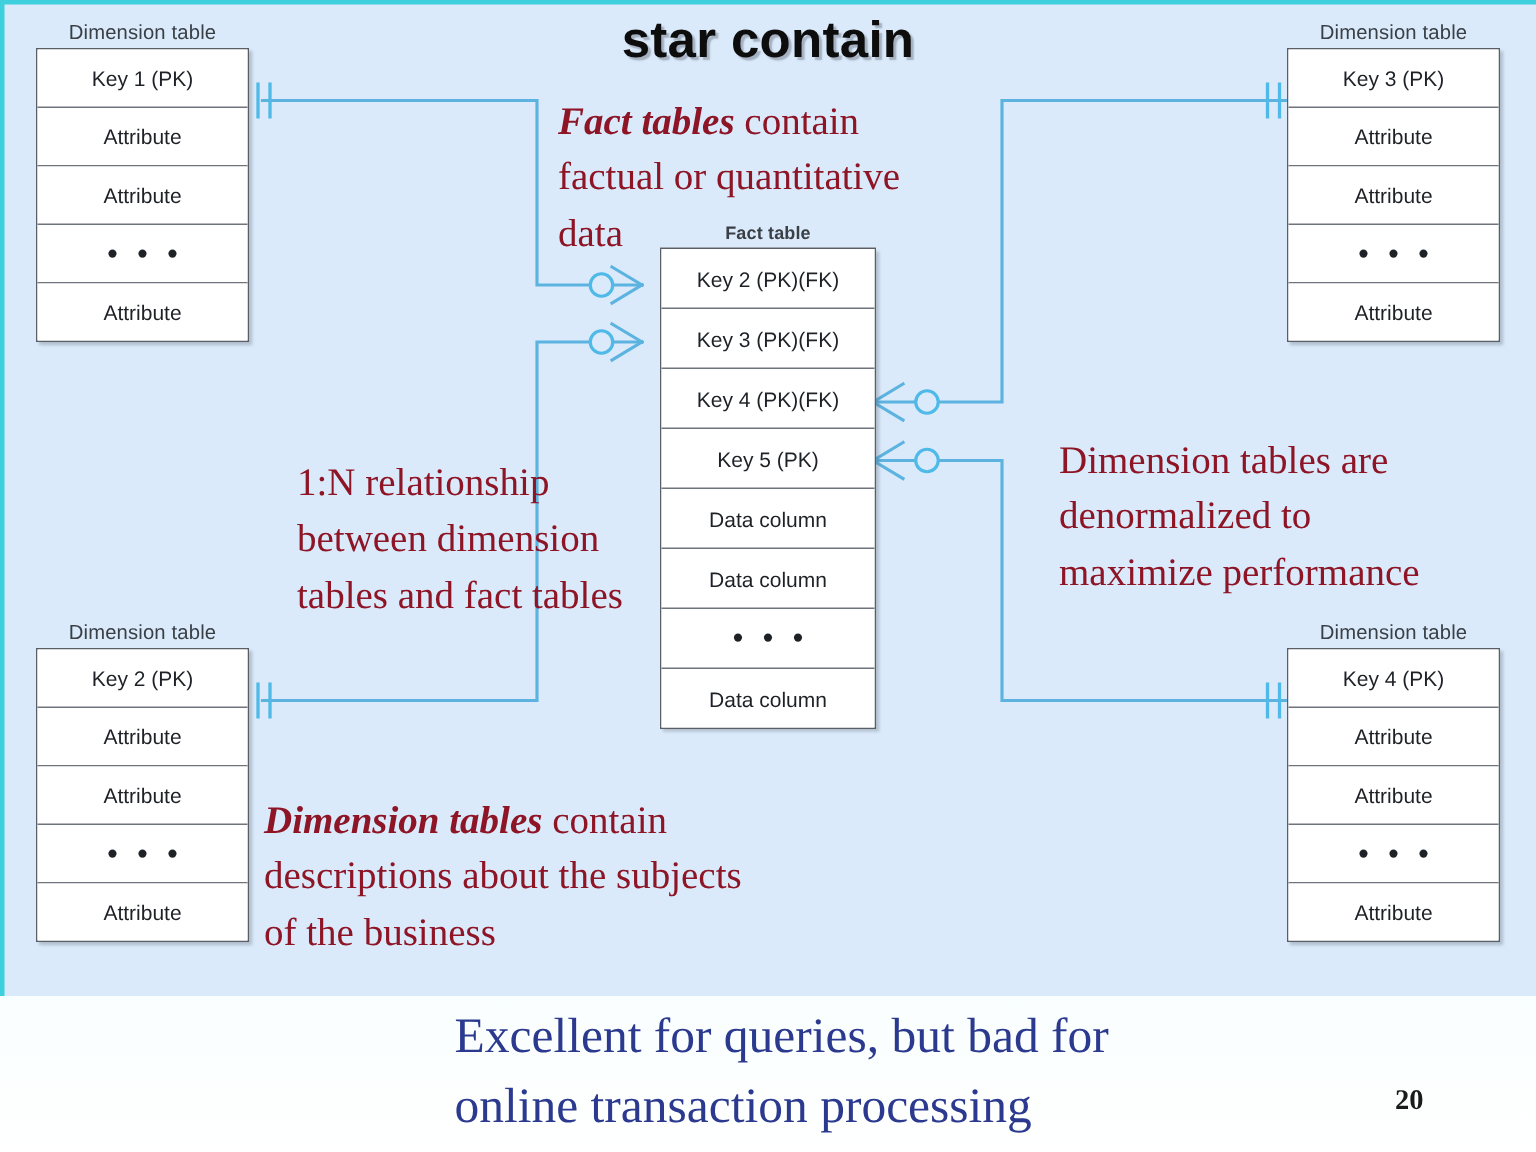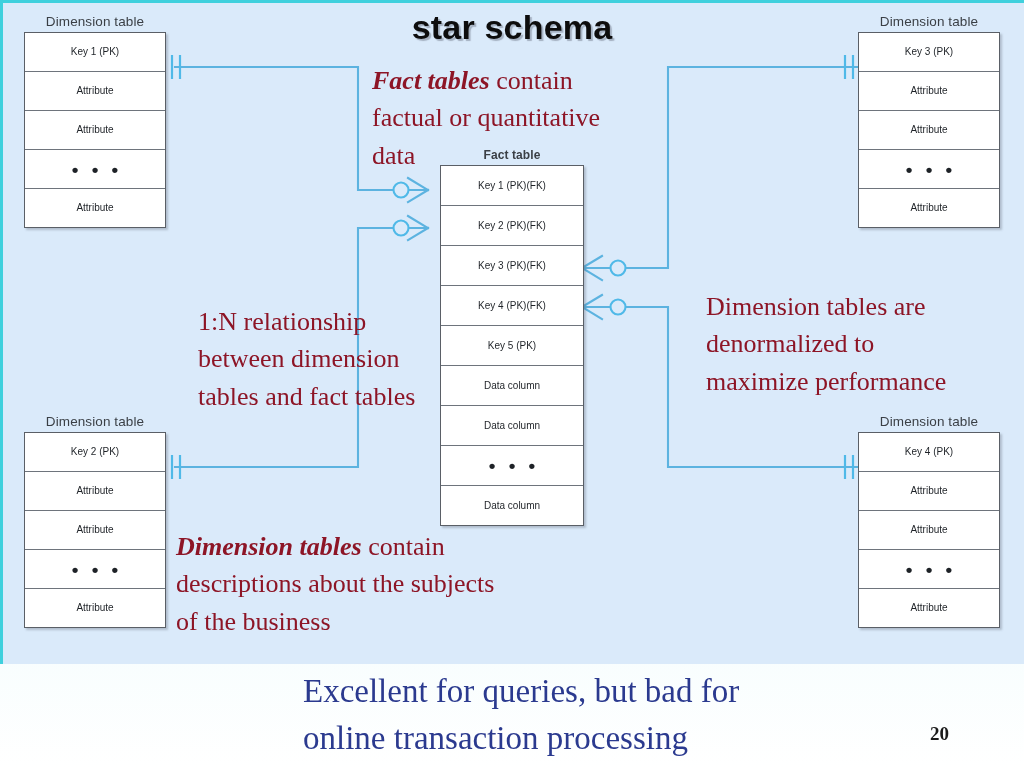--- a/index.html
+++ b/index.html
@@ -66,21 +66,21 @@
     white-space: nowrap;
   }
   .tbl-box {
     border: 1.6px solid #5a5f66;
     background: #ffffff;
     box-shadow: 2px 2px 2px rgba(90,100,115,0.33);
   }
   .tbl-row {
     border-bottom: 1.4px solid #6e747c;
     background: #ffffff;
-    font-size: 10px;
+    font-size: 14px;
     color: #1e2227;
     text-align: center;
     line-height: 1;
     display: flex;
     align-items: center;
     justify-content: center;
     white-space: nowrap;
   }
   .tbl-row:last-child { border-bottom: none; }
   .tbl-row.ellipsis {
@@ -190,21 +190,21 @@
       <path d="M582,307 L602,295 M582,307 L602,319"></path>
     </g>
     <g fill="#daeafa" stroke="#4fb9e8" stroke-width="2.1">
       <circle cx="401" cy="190" r="7.5"></circle>
       <circle cx="401" cy="228" r="7.5"></circle>
       <circle cx="618" cy="268" r="7.5"></circle>
       <circle cx="618" cy="307" r="7.5"></circle>
     </g>
   </svg>
 
-  <div id="title">star schema</div>
+  <div id="title">star contain</div>
 
   <div class="tbl dim" style="left:24px; top:14px;">
     <div class="tbl-caption">Dimension table</div>
     <div class="tbl-box">
       <div class="tbl-row">Key 1 (PK)</div>
       <div class="tbl-row">Attribute</div>
       <div class="tbl-row">Attribute</div>
       <div class="tbl-row ellipsis">• • •</div>
       <div class="tbl-row">Attribute</div>
     </div>
@@ -239,21 +239,20 @@
       <div class="tbl-row">Attribute</div>
       <div class="tbl-row">Attribute</div>
       <div class="tbl-row ellipsis">• • •</div>
       <div class="tbl-row">Attribute</div>
     </div>
   </div>
 
   <div class="tbl fact" style="left:440px; top:148px;">
     <div class="tbl-caption">Fact table</div>
     <div class="tbl-box">
-      <div class="tbl-row">Key 1 (PK)(FK)</div>
       <div class="tbl-row">Key 2 (PK)(FK)</div>
       <div class="tbl-row">Key 3 (PK)(FK)</div>
       <div class="tbl-row">Key 4 (PK)(FK)</div>
       <div class="tbl-row">Key 5 (PK)</div>
       <div class="tbl-row">Data column</div>
       <div class="tbl-row">Data column</div>
       <div class="tbl-row ellipsis">• • •</div>
       <div class="tbl-row">Data column</div>
     </div>
   </div>

